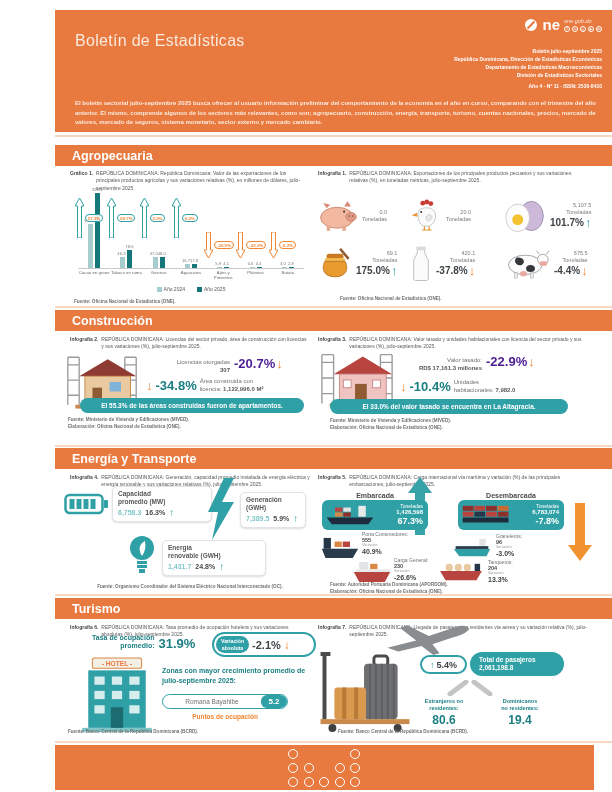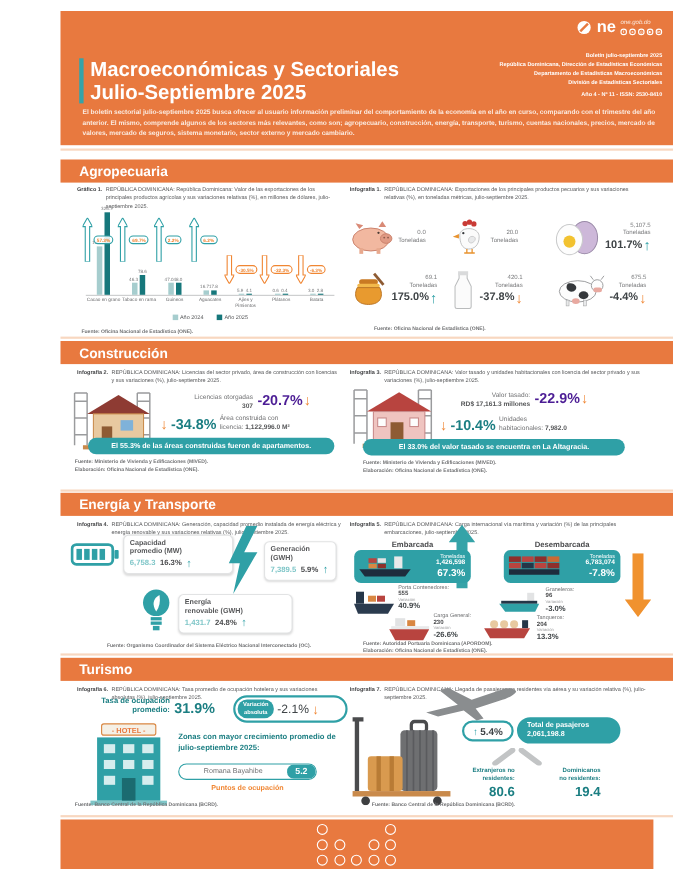--- a/index.html
+++ b/index.html
@@ -69,30 +69,30 @@
 .ship-val{font-size:5.5px;font-weight:bold;color:#4A4B4D}
 .ship-var{font-size:3.8px;color:#9A9B9D;line-height:1.2}
 .ship-pct{font-size:7px;font-weight:bold;color:#3F4447}
 
 .teal-bold{color:#1B7E82;font-weight:bold}
 .tasa-row{display:flex;align-items:flex-end;gap:4px}
 .tasa-lbl{font-size:7px;line-height:1.2;text-align:right}
 .tasa-val{font-size:13px;font-weight:bold;color:#1B7E82}
 .varpill{background:#fff;border:2px solid #2FA0A6;border-radius:13px;display:flex;align-items:center;gap:3px;padding:2px}
 .varchip{background:#2FA0A6;border-radius:9px;color:#fff;font-size:5.2px;font-weight:bold;text-align:center;line-height:1.25;padding:2px 5px}
-.varval{font-size:11px;font-weight:normal;color:#3F4447}
+.varval{font-size:11px;font-weight:bold;color:#3F4447}
 .zonapill{background:#fff;border:1.5px solid #2FA0A6;border-radius:8px;display:flex;align-items:center;overflow:hidden}
 .zona-name{flex:1;text-align:center;font-size:6.5px;color:#707173}
 .zona-chip{background:#2FA0A6;color:#fff;font-size:8px;font-weight:bold;width:26px;align-self:stretch;display:flex;align-items:center;justify-content:center;border-radius:6px}
 .puntos{font-size:6.5px;font-weight:bold;color:#F08633;text-align:center}
 .pctpill{background:#fff;border:2px solid #2FA0A6;border-radius:10px;display:flex;align-items:center;justify-content:center;gap:2px}
 .pct-up{color:#2FA0A6;font-weight:bold;font-size:9px}
 .pct-num{font-size:9px;font-weight:bold;color:#3F4447}
 .totalpill{background:#2FA0A6;border-radius:12px;color:#fff;font-size:6.5px;font-weight:bold;line-height:1.3;display:flex;flex-direction:column;justify-content:center;padding-left:9px}
-.paxcol{line-height:1.25;text-align:right}
+.paxcol{line-height:1.25;text-align:center}
 .paxcol .pl{font-size:5.5px}
 .paxcol .pv{font-size:12px;margin-top:1px}
 
 .ftr{left:55px;right:18px;top:745px;height:45px;background:#E8793F}
 #one-dots{position:absolute;left:233px;top:4px;width:74px;height:39px}
 .dot{position:absolute;width:10px;height:10px;border:1.4px solid #fff;border-radius:50%}
 </style>
 </head>
 <body>
 
@@ -114,24 +114,21 @@
       </span>
     </span>
   </div>
   <div class="meta">
     <div>Boletín julio-septiembre 2025</div>
     <div>República Dominicana, Dirección de Estadísticas Económicas</div>
     <div>Departamento de Estadísticas Macroeconómicas</div>
     <div>División de Estadísticas Sectoriales</div>
     <div class="meta-issn">Año 4 - Nº 11 - ISSN: 2530-8410</div>
   </div>
-  <div class="hdr-title-block">
-    <div class="hdr-title-bold">Macroeconómicas y Sectoriales</div>
-    <div class="hdr-title-bold">Julio-Septiembre 2025</div>
-  </div>
+  <div class="hdr-title-light">Boletín de Estadísticas</div>
   <div class="hdr-intro">El boletín sectorial julio-septiembre 2025 busca ofrecer al usuario información preliminar del comportamiento de la economía en el año en curso, comparando con el trimestre del año anterior. El mismo, comprende algunos de los sectores más relevantes, como son; agropecuario, construcción, energía, transporte, turismo, cuentas nacionales, precios, mercado de valores, mercado de seguros, sistema monetario, sector externo y mercado cambiario.</div>
 </header>
 
 <div class="abs divider" style="top:135px"></div>
 
 <div class="abs band" style="top:145px">
     <span>Agropecuaria</span>
   </div>
 
 <div class="abs cap" style="left:70px;top:170px;width:238px">

